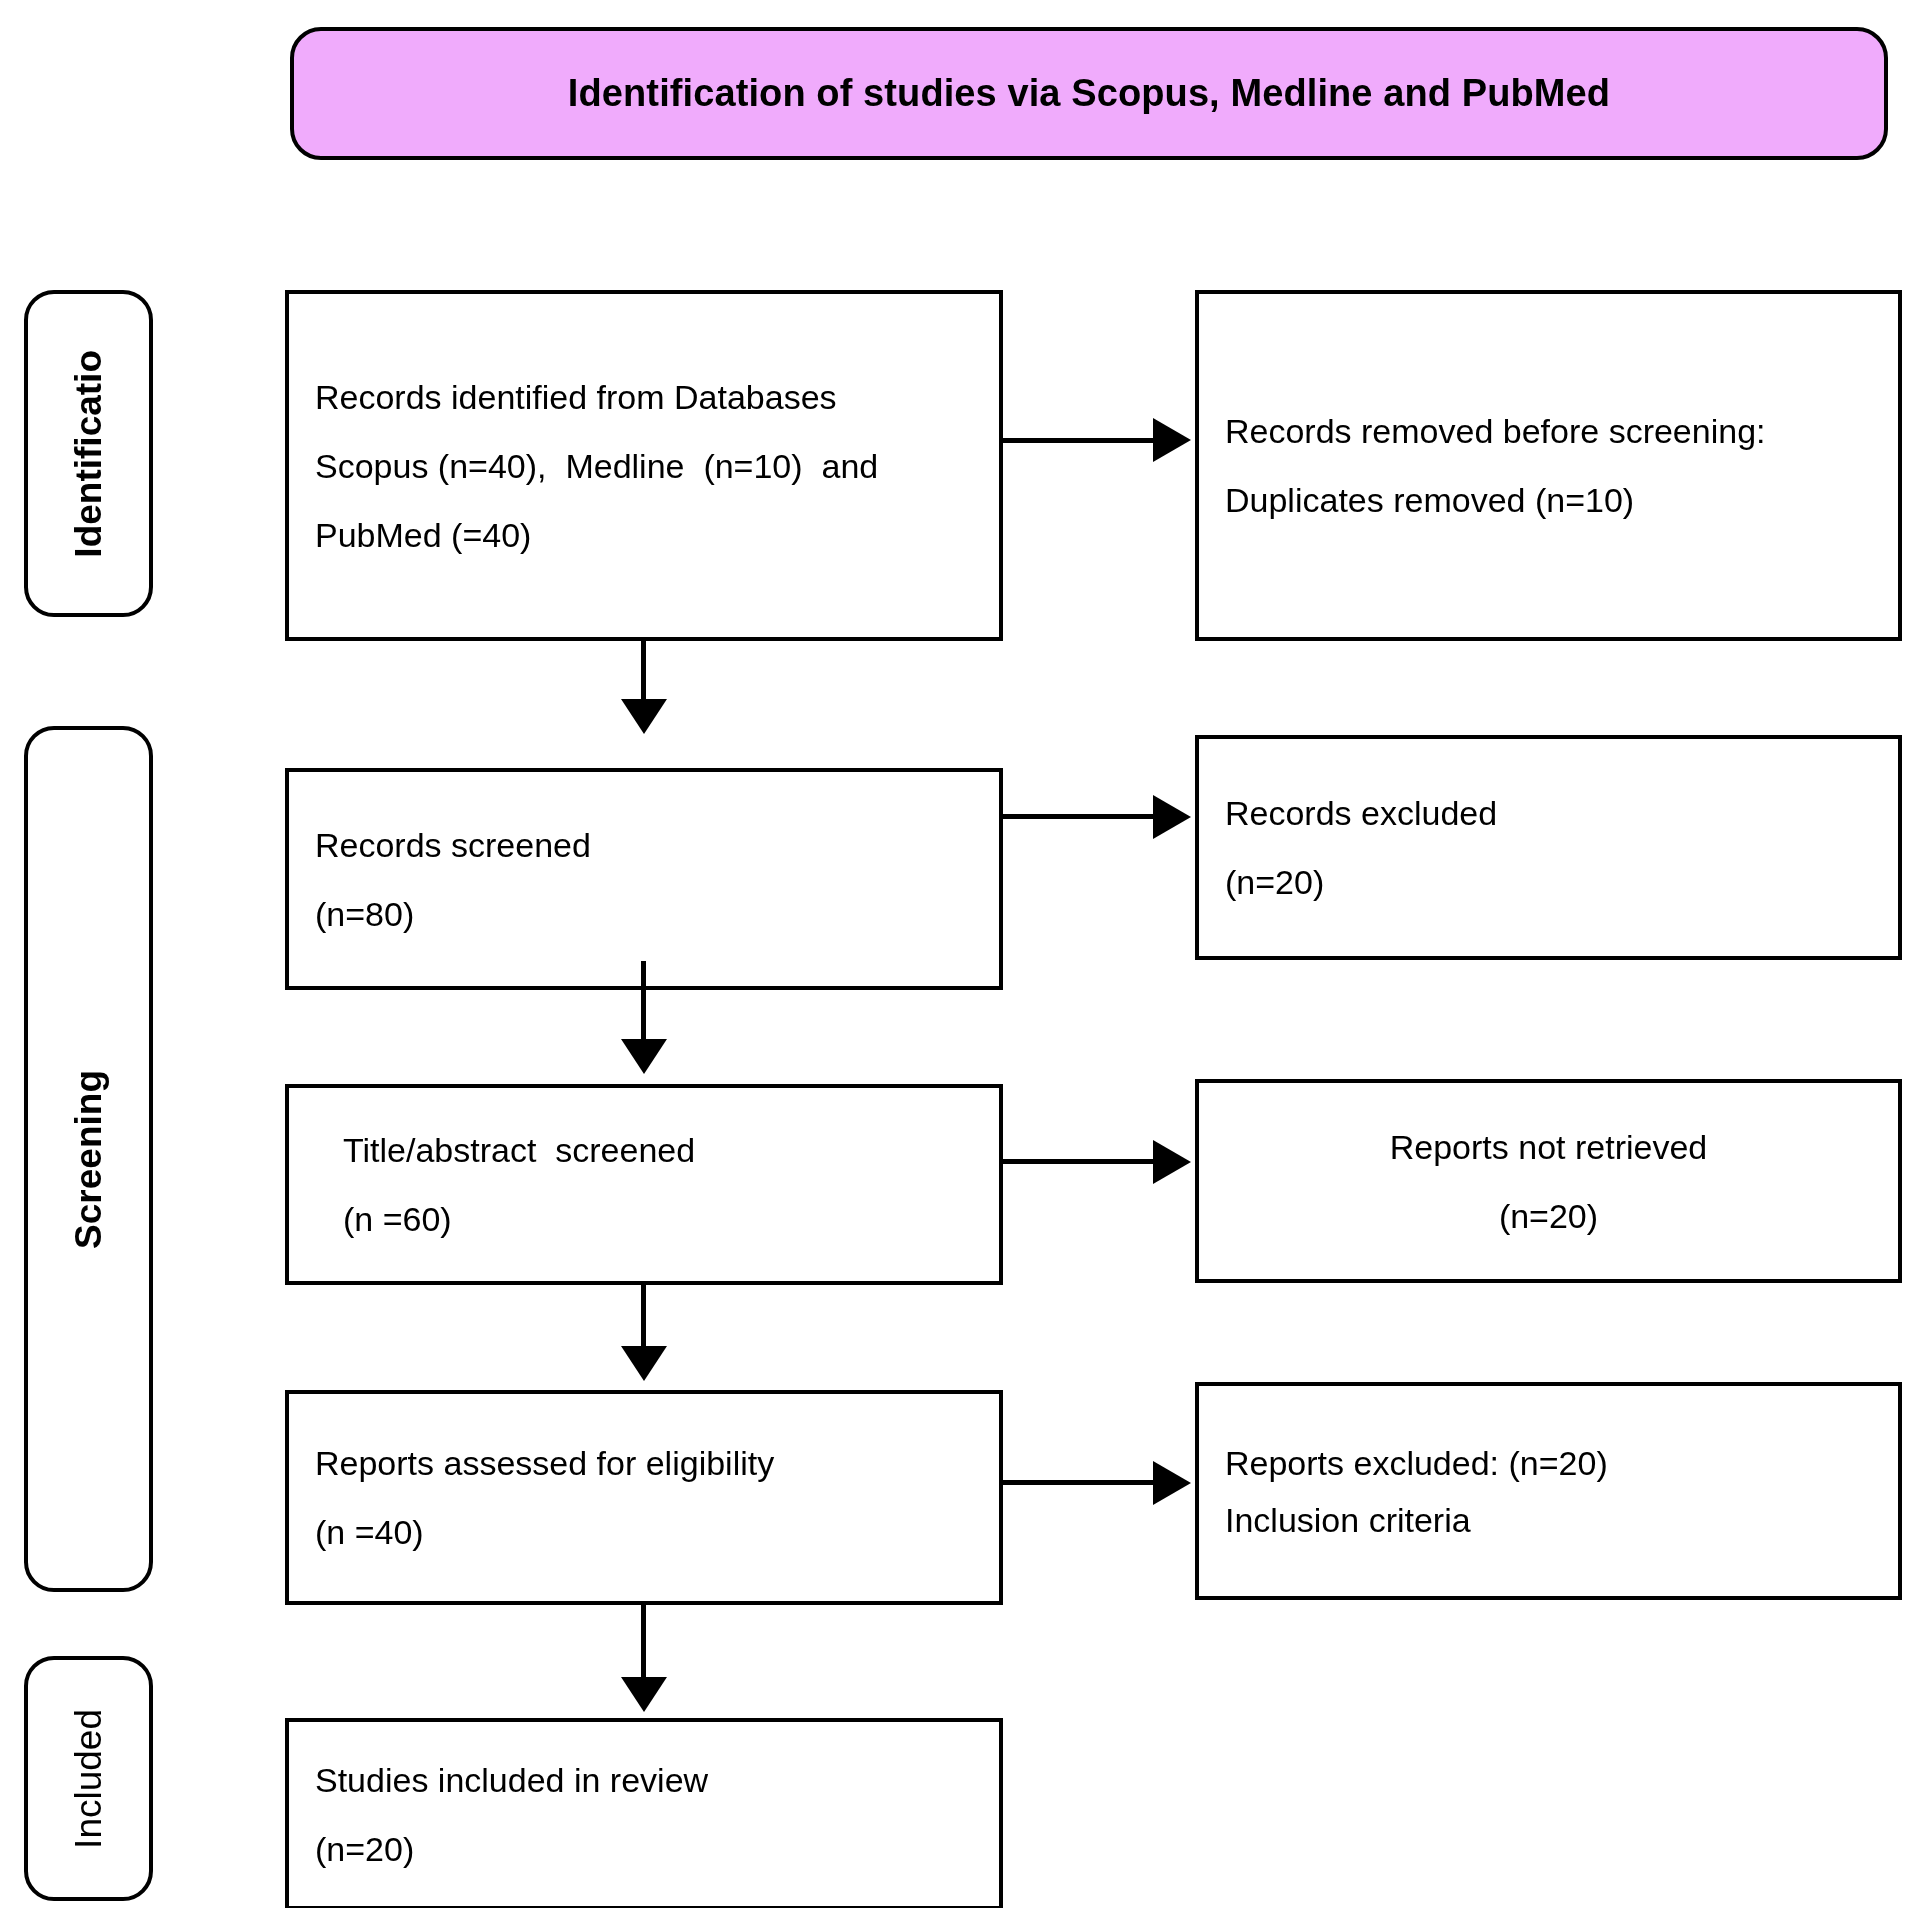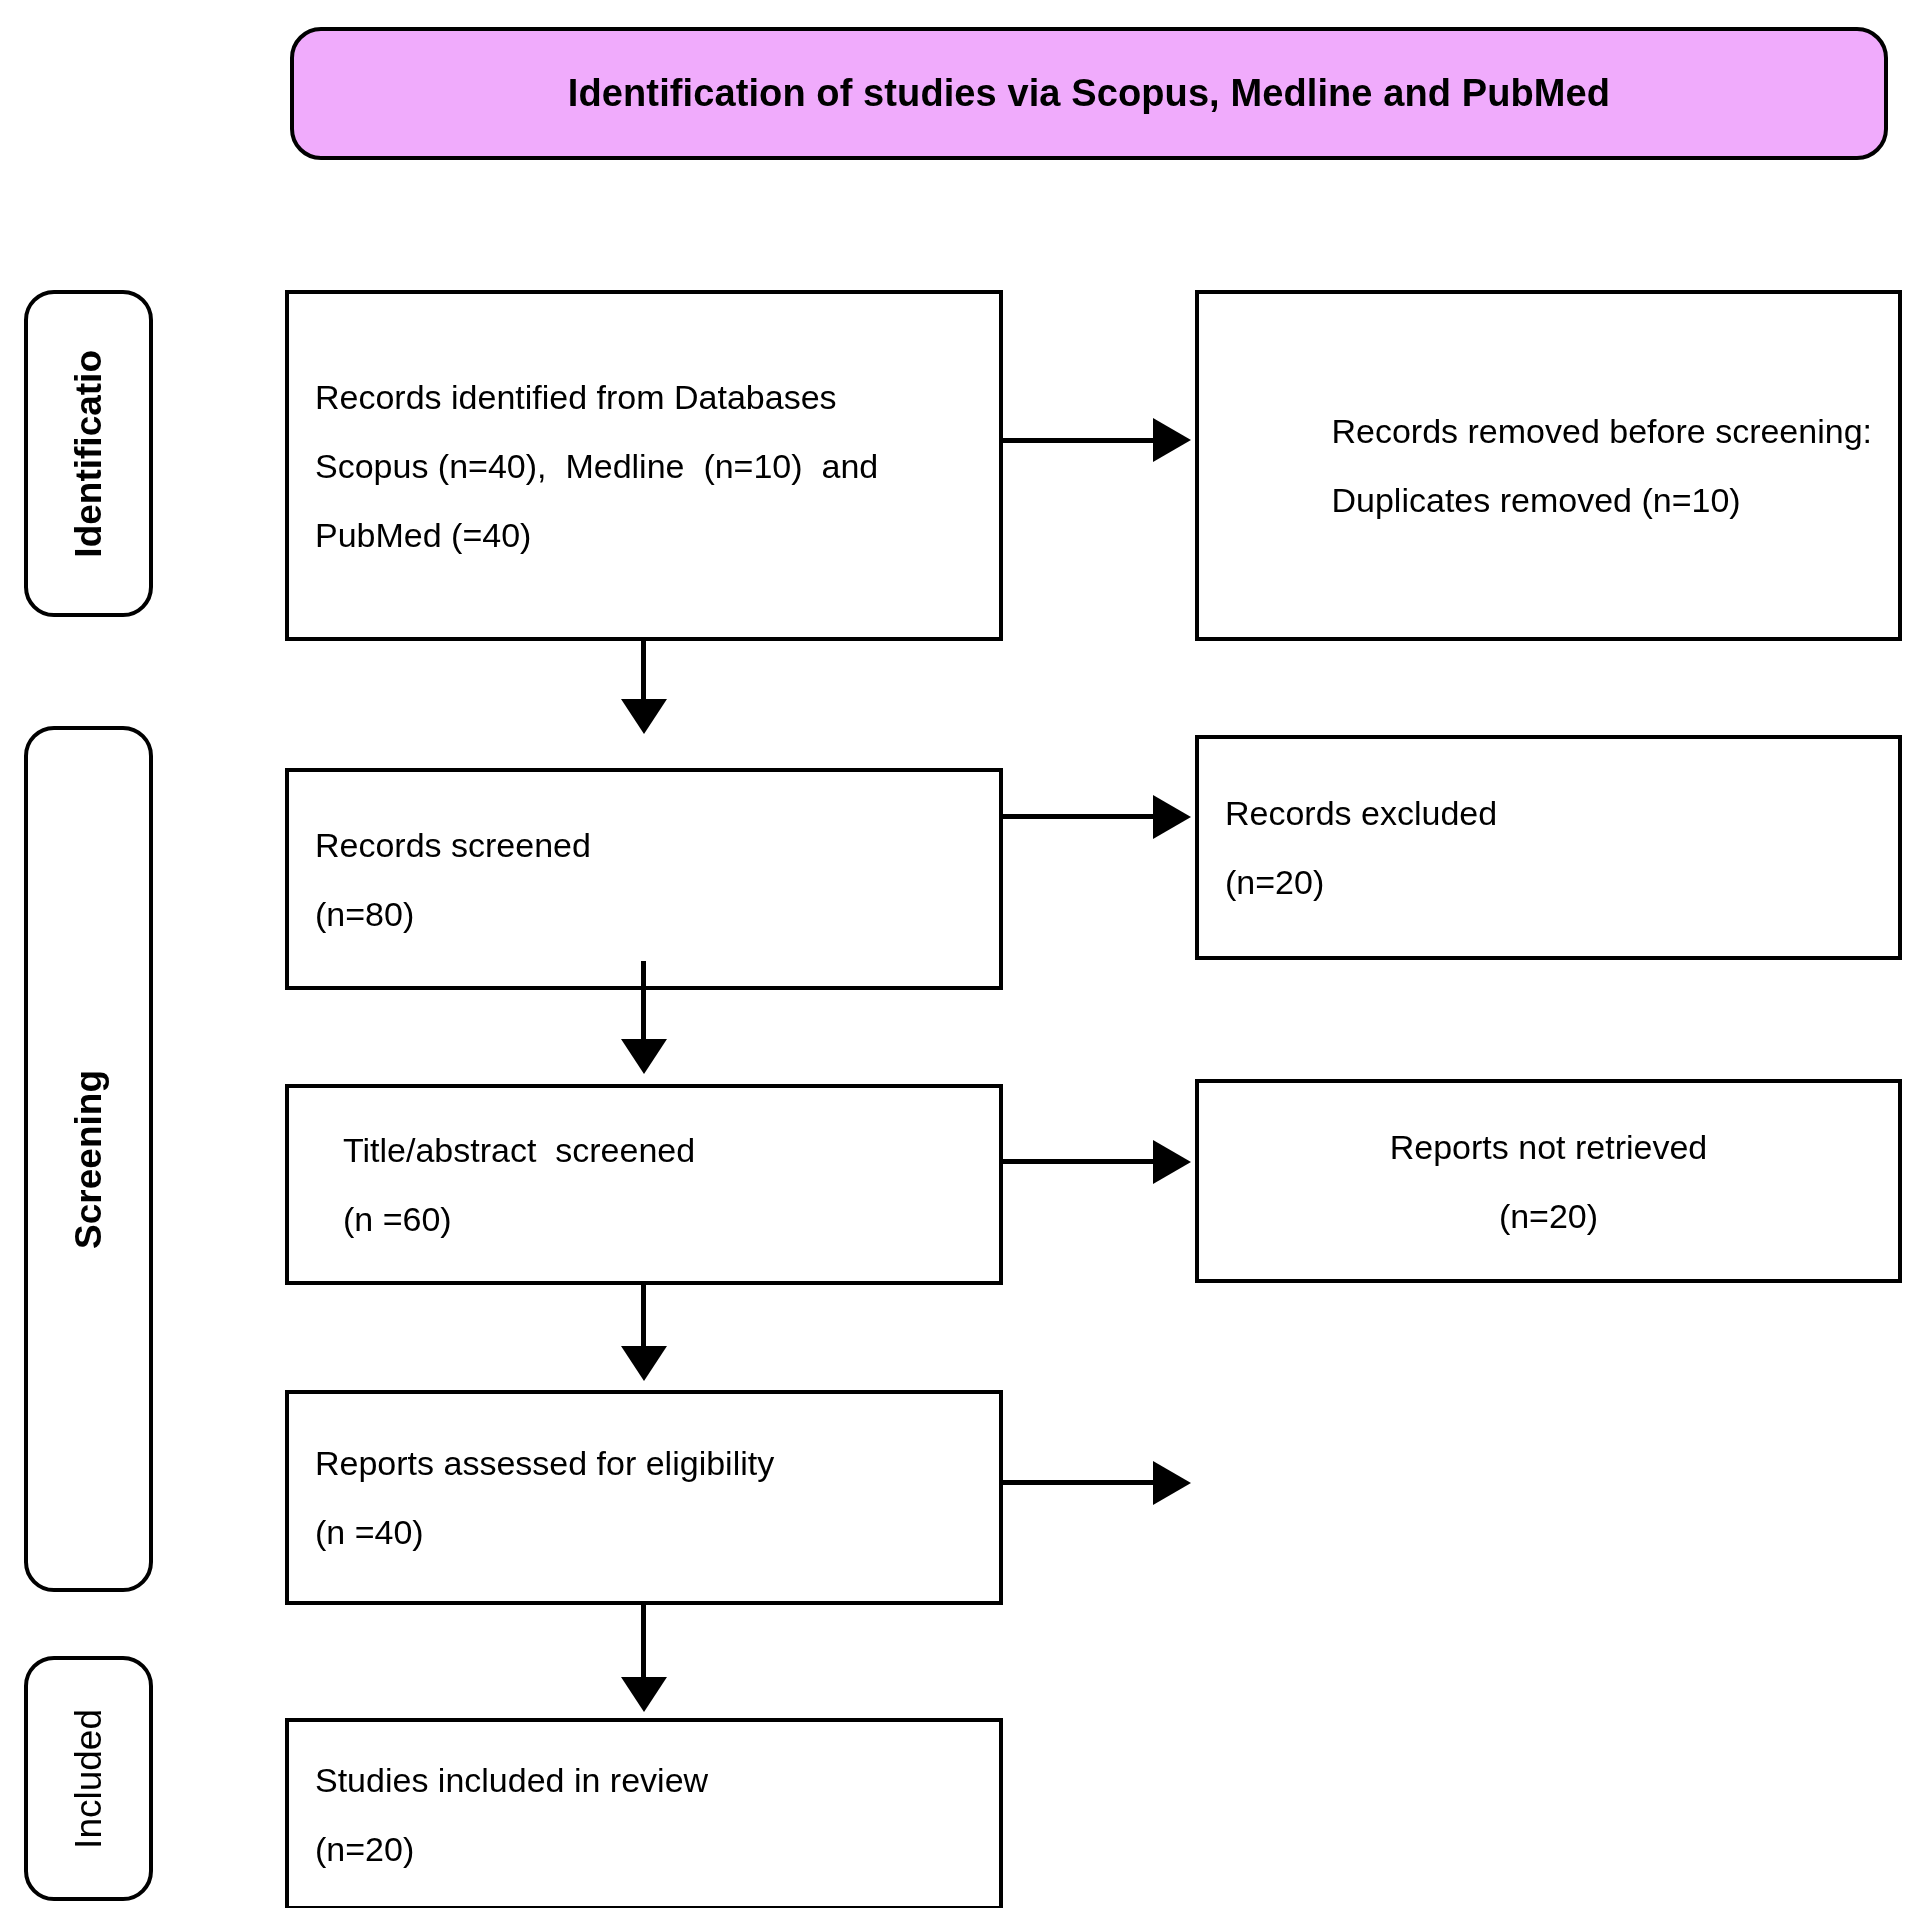--- a/index.html
+++ b/index.html
@@ -97,21 +97,21 @@
   .node.tight .line + .line {
     margin-top: 23px;
   }
 
   
   .col-left  { left: 285px;  width: 718px; }
   
   .col-right { left: 1195px; width: 707px; }
 
   #node-identified      { top: 290px;  height: 351px; }
-  #node-removed         { top: 290px;  height: 351px; align-items: flex-end; }
+  #node-removed         { top: 290px;  height: 351px; }
   #node-screened        { top: 740px; height: 222px; margin-top: 28px; }
   #node-excluded        { top: 735px; height: 225px; }
   #node-title-abstract  { top: 1084px; height: 201px; padding-left: 28px; }
   #node-not-retrieved   { top: 1079px; height: 204px; text-align: center; }
   #node-eligibility     { top: 1390px; height: 215px; }
   #node-reports-excl    { top: 1382px; height: 218px; }
   #node-included        { top: 1718px; height: 192px; }
   
   .v-line {
     position: absolute;
@@ -228,20 +228,26 @@
     </div>
   </div>
 
   <div class="node col-left" id="node-eligibility">
     <div class="lines">
       <p class="line">Reports assessed for eligibility</p>
       <p class="line">(n =40)</p>
     </div>
   </div>
 
+  <div class="node col-right tight" id="node-reports-excl">
+    <div class="lines">
+      <p class="line">Reports excluded: (n=20)</p>
+      <p class="line">Inclusion criteria</p>
+    </div>
+  </div>
 
   <div class="node col-left" id="node-included">
     <div class="lines">
       <p class="line">Studies included in review</p>
       <p class="line">(n=20)</p>
     </div>
   </div>
 
   <div class="v-line" id="v1-line"></div>
   <div class="v-head" id="v1-head"></div>

